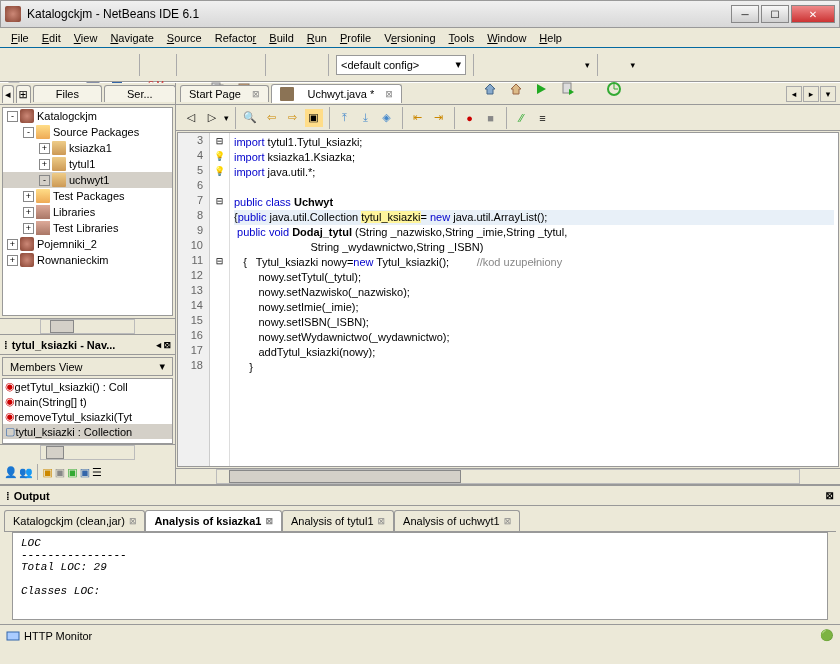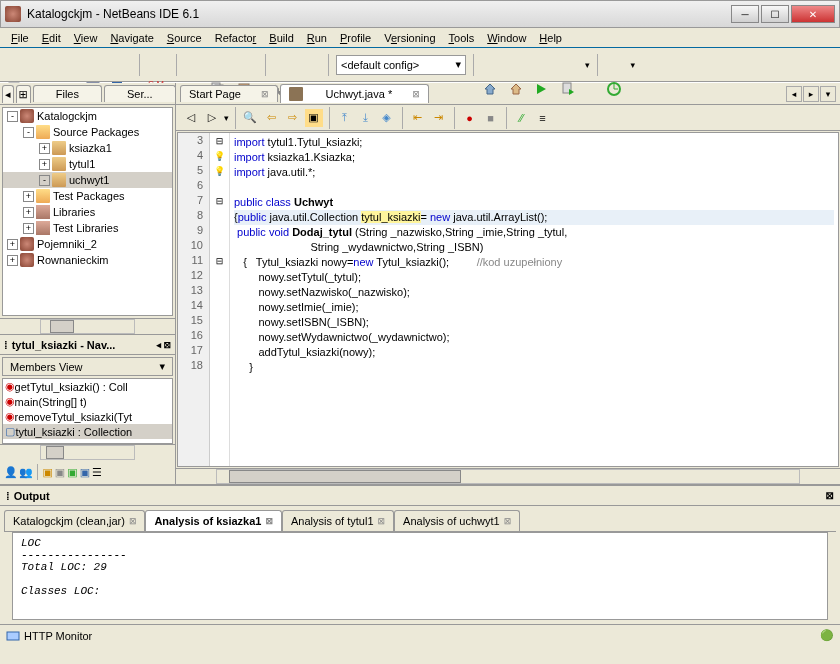--- a/index.html
+++ b/index.html
@@ -38,21 +38,21 @@
 .nav-panel { border-top: 1px solid #999; display: flex; flex-direction: column; height: 150px; }
 .nav-title { height: 20px; background: #ece9d8; border-bottom: 1px solid #999; display: flex; align-items: center; padding: 0 4px; font-weight: bold; }
 .nav-combo { border: 1px solid #999; background: #ece9d8; padding: 2px 7px; margin: 2px; display: flex; justify-content: space-between; align-items: center; }
 .nav-list { flex: 1; background: white; border: 1px solid #999; margin: 0 2px; overflow: hidden; }
 .nav-row { display: flex; align-items: center; height: 15px; padding: 0 2px; font-size: 11px; white-space: nowrap; }
 .nav-row.sel { background: #d4d0c8; }
 .nav-icons { height: 24px; display: flex; align-items: center; padding: 0 4px; gap: 2px; }
 
 .editor-panel { flex: 1; display: flex; flex-direction: column; }
 .ed-tabs { height: 22px; display: flex; align-items: center; border-bottom: 1px solid #999; padding: 0 4px; }
-.ed-tab { padding: 2px 8px; border: 1px solid #999; border-bottom: none; background: #f5f3e8; border-radius: 3px 3px 0 0; display: flex; align-items: center; gap: 20px; margin-right: 2px; }
+.ed-tab { padding: 2px 8px; border: 1px solid #999; border-bottom: none; background: #f5f3e8; border-radius: 3px 3px 0 0; display: flex; align-items: center; gap: 11px; margin-right: 2px; }
 .ed-tab.active { background: white; }
 .close-x { font-size: 9px; color: #888; }
 .ed-nav-btns { margin-left: auto; display: flex; gap: 1px; }
 .ed-nav-btn { width: 16px; height: 16px; border: 1px solid #aaa; display: flex; align-items: center; justify-content: center; font-size: 9px; }
 
 .ed-toolbar { height: 26px; border-bottom: 1px solid #999; display: flex; align-items: center; padding: 0 6px; gap: 3px; background: #ece9d8; }
 .etb { width: 18px; height: 18px; display: flex; align-items: center; justify-content: center; }
 
 .code-area { flex: 1; display: flex; background: white; border: 1px solid #999; margin: 1px; overflow: hidden; }
 .gutter { width: 32px; background: #f0f0f0; border-right: 1px solid #ccc; text-align: right; padding-right: 6px; font-family: 'Courier New', monospace; font-size: 12px; color: #666; }

